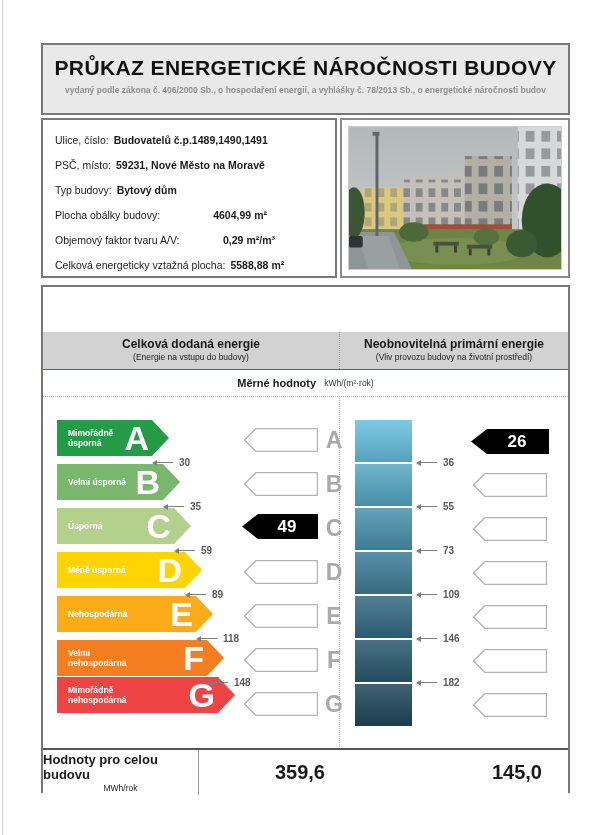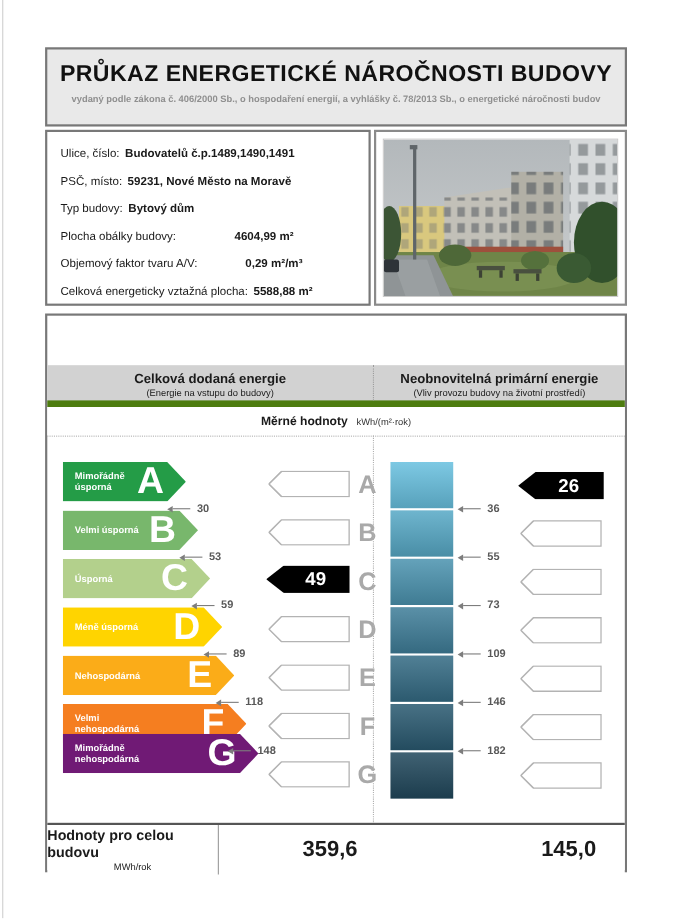--- a/index.html
+++ b/index.html
@@ -25,21 +25,21 @@
   .photo-box{left:340px;top:118px;width:230px;height:160px;border-color:#8a8a8a;}
   .photo-frame{position:absolute;left:6px;top:6px;width:214px;height:144px;border:1px solid #cccccc;box-sizing:border-box;}
   .photo-frame svg{display:block;width:100%;height:100%;}
 
   
   .main-box{left:41px;top:285px;width:529px;height:508px;}
   .main-title{position:absolute;left:0;top:0;width:100%;height:45px;background:#ededed;
               border-bottom:1px solid #9a9a9a;display:flex;align-items:center;justify-content:center;
               font-size:19px;font-weight:bold;letter-spacing:.3px;box-sizing:border-box;}
   .col-headers{position:absolute;left:0;top:45px;width:100%;height:38px;background:#d2d2d2;
-               border-bottom:6px solid #4d7c0f;box-sizing:border-box;display:flex;}
+               border-bottom:1px solid #4d7c0f;box-sizing:border-box;display:flex;}
   .col-cell{width:296px;text-align:center;padding-top:5px;box-sizing:border-box;}
   .col-cell.right{width:229px;border-left:1px dotted #9c9c9c;}
   .col-title{font-size:12px;font-weight:bold;}
   .col-sub{font-size:8.5px;margin-top:1px;}
   .units-row{position:absolute;left:0;top:83px;width:100%;height:26px;background:#fff;
              display:flex;align-items:center;justify-content:center;gap:8px;}
   .units-lbl{font-size:11px;font-weight:bold;}
   .units-val{font-size:8.5px;color:#333;}
   .dotted-h{position:absolute;left:0;top:109px;width:100%;border-top:1px dotted #b0b0b0;}
   .dotted-v{position:absolute;left:296px;top:109px;width:0;height:397px;border-left:1px dotted #b0b0b0;}
@@ -218,34 +218,34 @@
       <span class="cls-letter">D</span>
     </div>
     <div class="cls-arrow" style="top: 309px; width: 156px; background: rgb(251, 172, 24);">
       <span class="cls-label">Nehospodárná</span>
       <span class="cls-letter">E</span>
     </div>
     <div class="cls-arrow" style="top: 353px; width: 167px; background: rgb(245, 126, 32);">
       <span class="cls-label">Velmi nehospodárná</span>
       <span class="cls-letter">F</span>
     </div>
-    <div class="cls-arrow" style="top: 380px; width: 178px; background: #701a75;">
+    <div class="cls-arrow" style="top: 390px; width: 178px; background: #ef4444;">
       <span class="cls-label">Mimořádně nehospodárná</span>
       <span class="cls-letter">G</span>
     </div>
 
     <div class="tick" style="left:109px;top:169px">
         <span class="tick-head"></span>
         <span class="tick-line"></span>
         <span class="tick-num">30</span>
       </div>
     <div class="tick" style="left:120px;top:213px">
         <span class="tick-head"></span>
         <span class="tick-line"></span>
-        <span class="tick-num">53</span>
+        <span class="tick-num">35</span>
       </div>
     <div class="tick" style="left:131px;top:257px">
         <span class="tick-head"></span>
         <span class="tick-line"></span>
         <span class="tick-num">59</span>
       </div>
     <div class="tick" style="left:142px;top:301px">
         <span class="tick-head"></span>
         <span class="tick-line"></span>
         <span class="tick-num">89</span>

